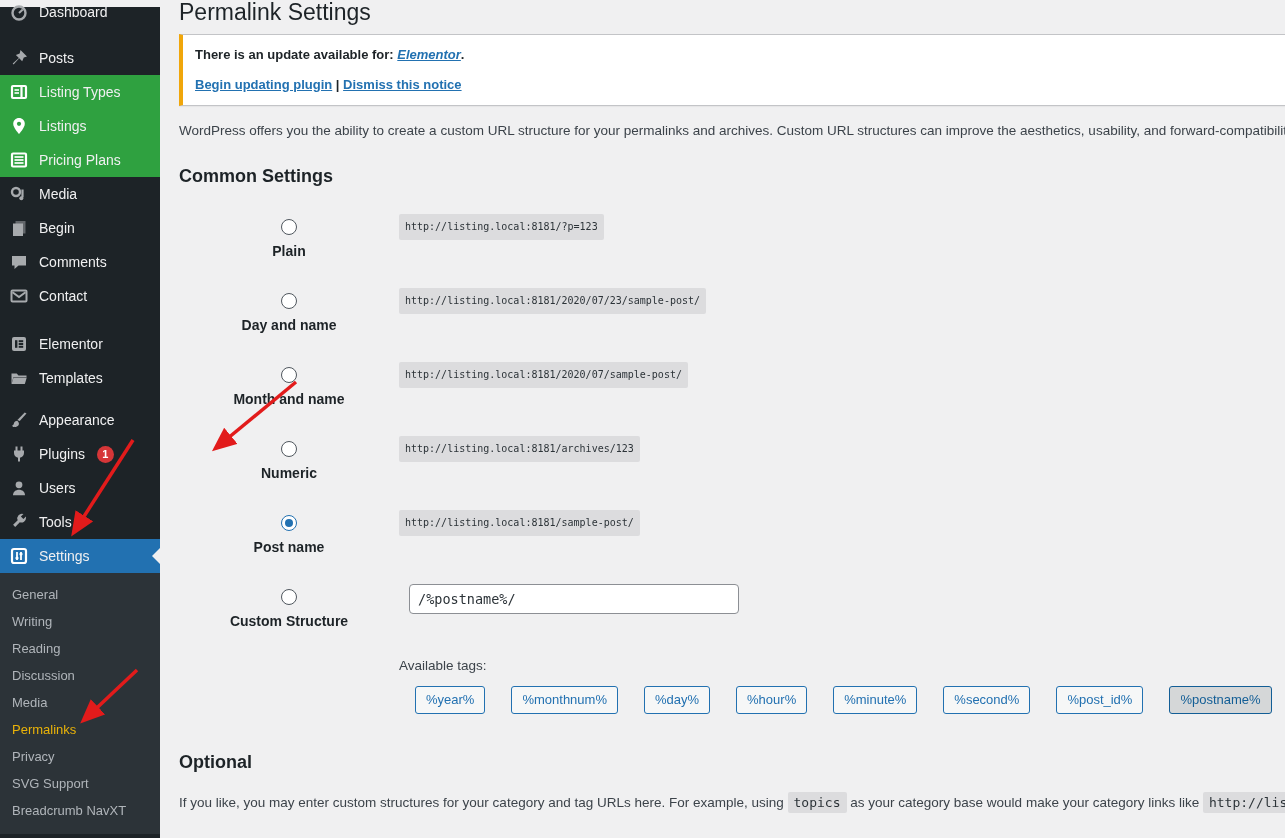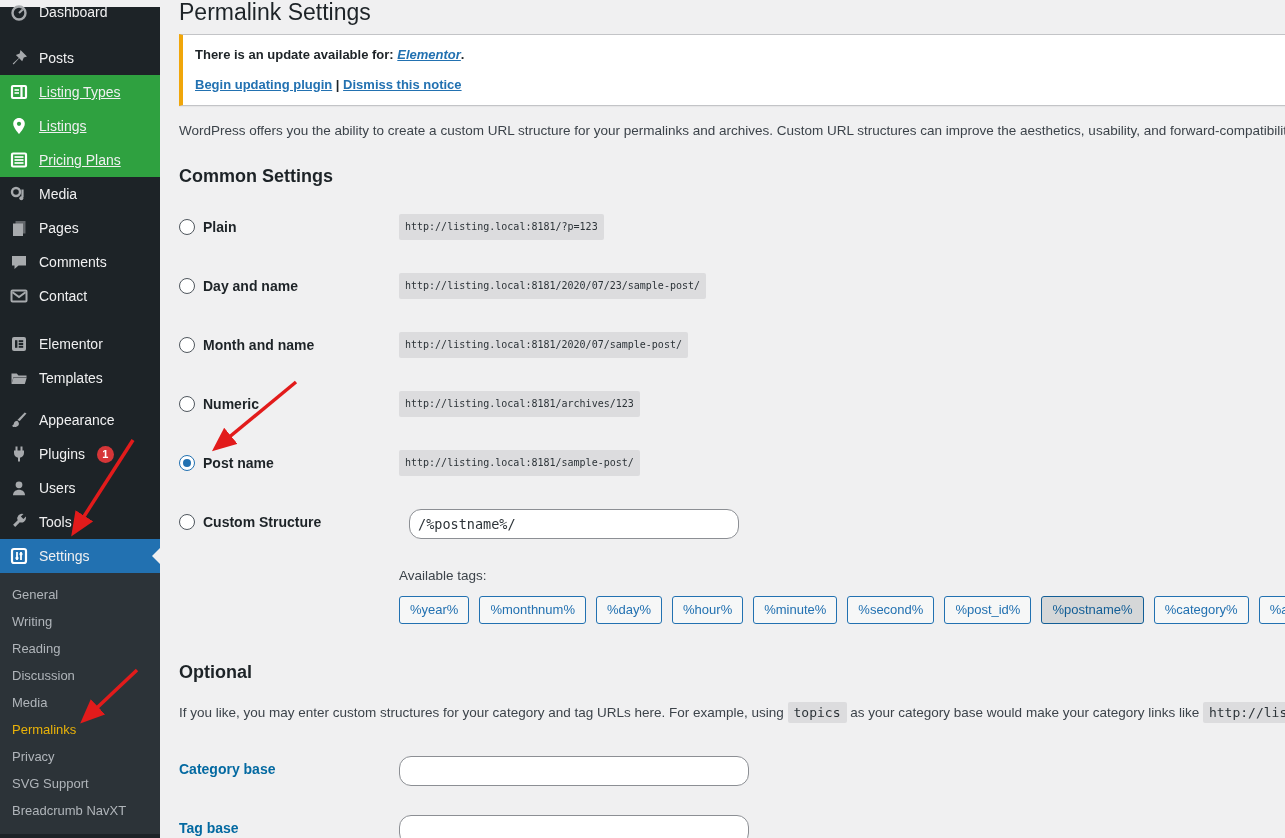--- a/index.html
+++ b/index.html
@@ -18,21 +18,21 @@
   }
   .menu { padding-top: 0; }
   .mi {
     height: 34px; display: flex; align-items: center; gap: 10px;
     padding-left: 9px; font-size: 14px; color: #f0f0f1; cursor: pointer;
     position: relative;
   }
   .mi .ico { width: 20px; height: 20px; flex: 0 0 20px; color: #a7aaad; display: inline-flex; align-items: center; justify-content: center; }
   .mi.first { margin-top: -12px; }
   .sep-s { height: 12px; } .sep-m { height: 14px; } .sep-b { height: 8px; }
-  .mi.green { background: #2fa140; text-decoration: underline; }
+  .mi.green { background: #2fa140; }
   .mi.green .ico { color: #ffffff; }
   .mi.active { background: #2271b1; }
   .mi.active .ico { color: #ffffff; }
   .mi.active::after {
     content: ""; position: absolute; right: 0; top: 50%; margin-top: -8px;
     border: 8px solid transparent; border-right-color: #f0f0f1;
   }
   .badge {
     background: #d63638; color: #fff; font-size: 11px; line-height: 17px;
     min-width: 17px; height: 17px; border-radius: 9px; text-align: center;
@@ -63,51 +63,51 @@
   .notice b { font-weight: 700; }
   a.nlink { color: #2271b1; font-weight: 700; text-decoration: underline; cursor: pointer; }
   a.nlink.em { font-style: italic; }
   .intro { margin-top: 16px; white-space: nowrap; font-size: 13.5px; line-height: 18px; color: #3c434a; }
   h2.sec { font-size: 18px; font-weight: 600; color: #1d2327; line-height: 24px; }
   h2.common { margin-top: 24px; }
   h2.optional { margin-top: 36px; }
   .ftable { margin-top: 26px; }
   .frow { display: flex; align-items: flex-start; margin-bottom: 29px; min-height: 30px; }
   .fth { width: 220px; padding-top: 5px; }
-  .fth label { font-size: 14px; font-weight: 600; color: #1d2327; display: flex; align-items: center; gap: 8px; cursor: pointer; }
+  .fth label { font-size: 14px; font-weight: 600; color: #1d2327; display: flex; align-items: center; gap: 8px; cursor: pointer; flex-direction: column; }
   .fth.plain-label { font-size: 14px; font-weight: 600; color: #0369a1; }
   .ftd { flex: 1; display: flex; align-items: center; }
   input[type="radio"] {
     appearance: none; -webkit-appearance: none; width: 16px; height: 16px;
     border: 1px solid #50575e; border-radius: 50%; background: #fff; margin: 0;
     cursor: pointer; flex: 0 0 16px; position: relative;
   }
   input[type="radio"]:checked { border-color: #2271b1; }
   input[type="radio"]:checked::before {
     content: ""; position: absolute; left: 3px; top: 3px; width: 8px; height: 8px;
     border-radius: 50%; background: #2271b1;
   }
   code.chip {
     font-family: "DejaVu Sans Mono", "Liberation Mono", monospace;
     font-size: 10px; background: #dcdcde; color: #2c3338;
     padding: 4px 6px; border-radius: 2px; line-height: 18px; white-space: nowrap;
   }
   input.txt {
-    height: 30px; border: 1px solid #8c8f94; border-radius: 12px; background: #fff;
+    height: 30px; border: 1px solid #8c8f94; border-radius: 4px; background: #fff;
     padding: 0 8px; font-size: 13.5px; color: #2c3338;
   }
   input.mono { font-family: "DejaVu Sans Mono", "Liberation Mono", monospace; width: 330px; margin-left: 10px; }
   input.base { width: 350px; font-family: "Liberation Sans", sans-serif; }
   .tags-block { margin-left: 220px; }
   .tags-label { font-size: 13.5px; color: #3c434a; }
   .tagrow { display: flex; gap: 10px; margin-top: 13px; }
   button.tagbtn {
     height: 28px; line-height: 26px; padding: 0 10px; border: 1px solid #2271b1;
     border-radius: 3px; background: #f6f7f7; color: #2271b1; font-size: 13px;
-    font-family: "Liberation Sans", sans-serif; cursor: pointer; white-space: nowrap;
+    font-family: "Liberation Sans", sans-serif; cursor: pointer; white-space: nowrap; margin-left: 16px;
   }
   button.tagbtn.active { background: #d5d7d8; border-color: #135e96; color: #135e96; }
   .optp { margin-top: 16px; white-space: nowrap; font-size: 13.5px; line-height: 26px; color: #3c434a; }
   .optp code.chip { font-size: 13px; padding: 3px 6px; }
   .base-table { margin-top: 30px; }
   
   #arrows { position: absolute; left: 0; top: 0; z-index: 60; pointer-events: none; }
   .ico svg { display: block; }
 </style>
 </head>
@@ -174,21 +174,21 @@
         </span>
       <span>Media</span>
     </div>
     <div class="mi">
       <span class="ico">
           <svg width="20" height="20" viewBox="0 0 20 20">
             <rect x="6.5" y="3" width="10" height="12.5" fill="currentColor" opacity=".5"></rect>
             <rect x="4" y="5.5" width="10" height="12.5" fill="currentColor"></rect>
           </svg>
         </span>
-      <span>Pages</span>
+      <span>Begin</span>
     </div>
     <div class="mi">
       <span class="ico">
           <svg width="20" height="20" viewBox="0 0 20 20">
             <path d="M3 4h14v9.5H9.5L5.5 17v-3.5H3z" fill="currentColor"></path>
           </svg>
         </span>
       <span>Comments</span>
     </div>
     <div class="mi">

